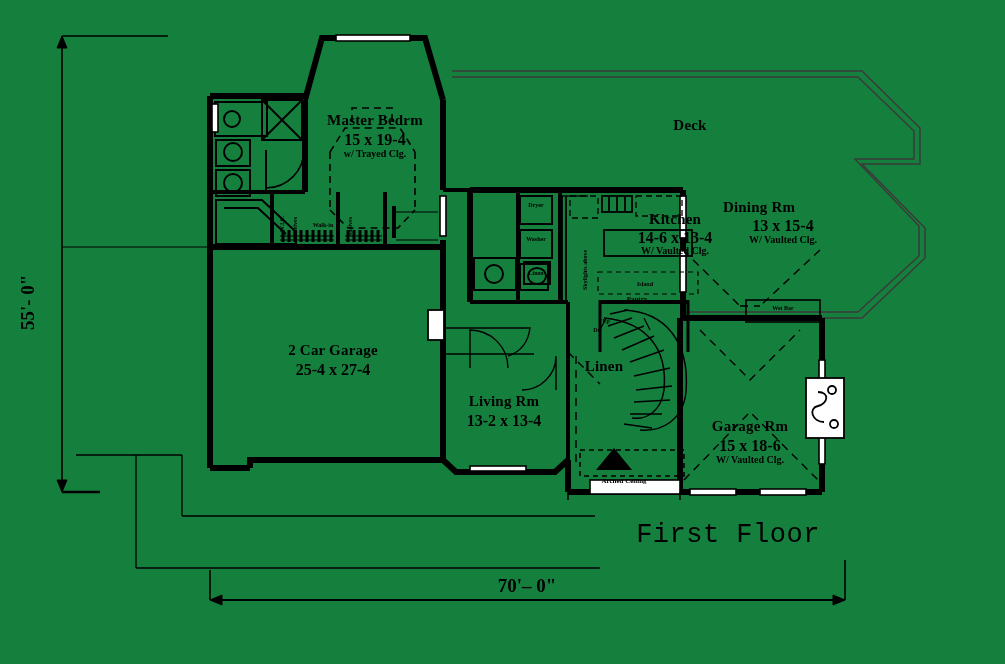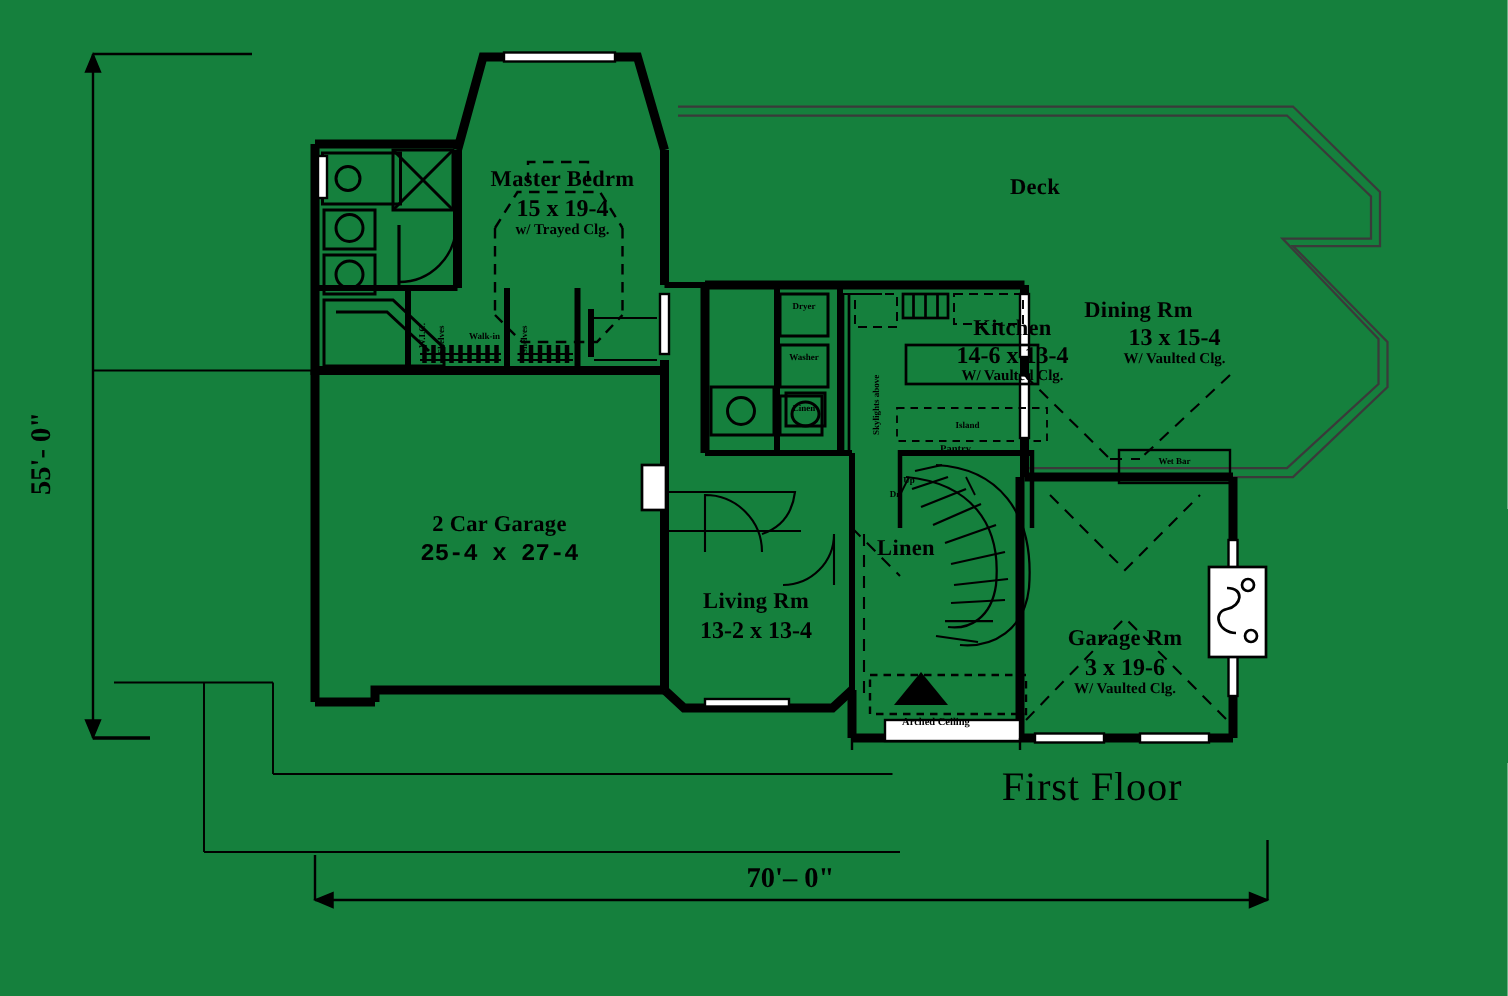--- a/index.html
+++ b/index.html
@@ -285,27 +285,27 @@
 
   <div class="lbl room-name ctr" style="left:675px;top:211px;">Kitchen</div>
   <div class="lbl room-dim ctr" style="left:675px;top:229px;">14-6 x 13-4</div>
   <div class="lbl room-sub ctr" style="left:675px;top:246px;">W/ Vaulted Clg.</div>
 
   <div class="lbl room-name ctr" style="left:759px;top:199px;">Dining Rm</div>
   <div class="lbl room-dim ctr" style="left:783px;top:217px;">13 x 15-4</div>
   <div class="lbl room-sub ctr" style="left:783px;top:235px;">W/ Vaulted Clg.</div>
 
   <div class="lbl room-name ctr" style="left:333px;top:342px;">2 Car Garage</div>
-  <div class="lbl room-dim ctr" style="left:333px;top:361px;font-family:Liberation Mono, monospace;">25-4 x 27-4</div>
+  <div class="lbl room-dim ctr" style="left:333px;top:361px;">25-4 x 27-4</div>
 
   <div class="lbl room-name ctr" style="left:504px;top:393px;">Living Rm</div>
   <div class="lbl room-dim ctr" style="left:504px;top:412px;">13-2 x 13-4</div>
 
   <div class="lbl room-name ctr" style="left:750px;top:418px;">Garage Rm</div>
-  <div class="lbl room-dim ctr" style="left:750px;top:437px;">3 x 19-6</div>
+  <div class="lbl room-dim ctr" style="left:750px;top:437px;">15 x 18-6</div>
   <div class="lbl room-sub ctr" style="left:750px;top:455px;">W/ Vaulted Clg.</div>
 
   <div class="lbl room-name ctr" style="left:604px;top:358px;">Linen</div>
 
   <div class="lbl tiny ctr" style="left:637px;top:296px;">Pantry</div>
   <div class="lbl tiny2 ctr" style="left:645px;top:281px;">Island</div>
   <div class="lbl tiny2 ctr" style="left:783px;top:305px;">Wet Bar</div>
   <div class="lbl tiny ctr" style="left:624px;top:478px;">Arched Ceiling</div>
   <div class="lbl tiny2 ctr" style="left:323px;top:222px;">Walk-in</div>
   <div class="lbl tiny2 vert" style="left:582px;top:290px;">Skylights above</div>
@@ -314,15 +314,15 @@
   <div class="lbl tiny2 ctr" style="left:536px;top:270px;">Linen</div>
   <div class="lbl tiny2 vert" style="left:292px;top:236px;">Shelves</div>
   <div class="lbl tiny2 vert" style="left:347px;top:236px;">Shelves</div>
   <div class="lbl tiny2 ctr" style="left:606px;top:318px;">Up</div>
   <div class="lbl tiny2 ctr" style="left:597px;top:327px;">Dn</div>
   <div class="lbl tiny2 vert" style="left:279px;top:232px;">W.I.C.</div>
 
   <div class="lbl dimtxt vert" style="left:18px;top:330px;">55'- 0"</div>
   <div class="lbl dimtxt ctr" style="left:527px;top:576px;">70'– 0"</div>
 
-  <div class="lbl title-first ctr" style="left:728px;top:510px;font-weight:normal;">First Floor</div>
+  <div class="lbl title-first ctr" style="left:728px;top:521px;font-weight:normal;font-family:Liberation Mono, monospace;">First Floor</div>
 
 </div>
 
 </body></html>

